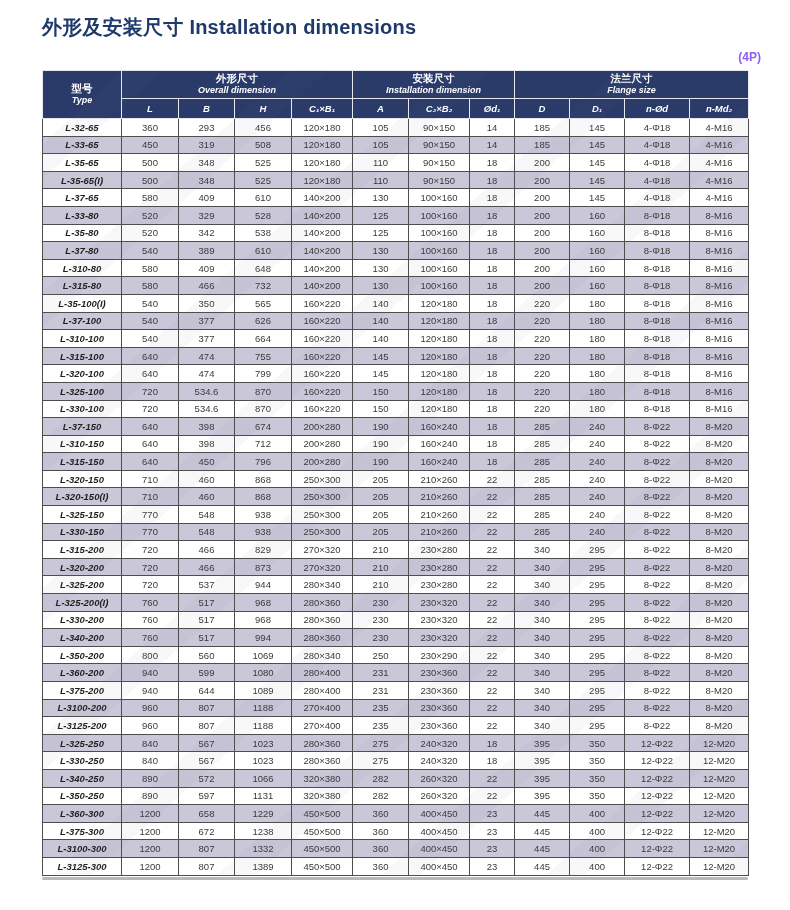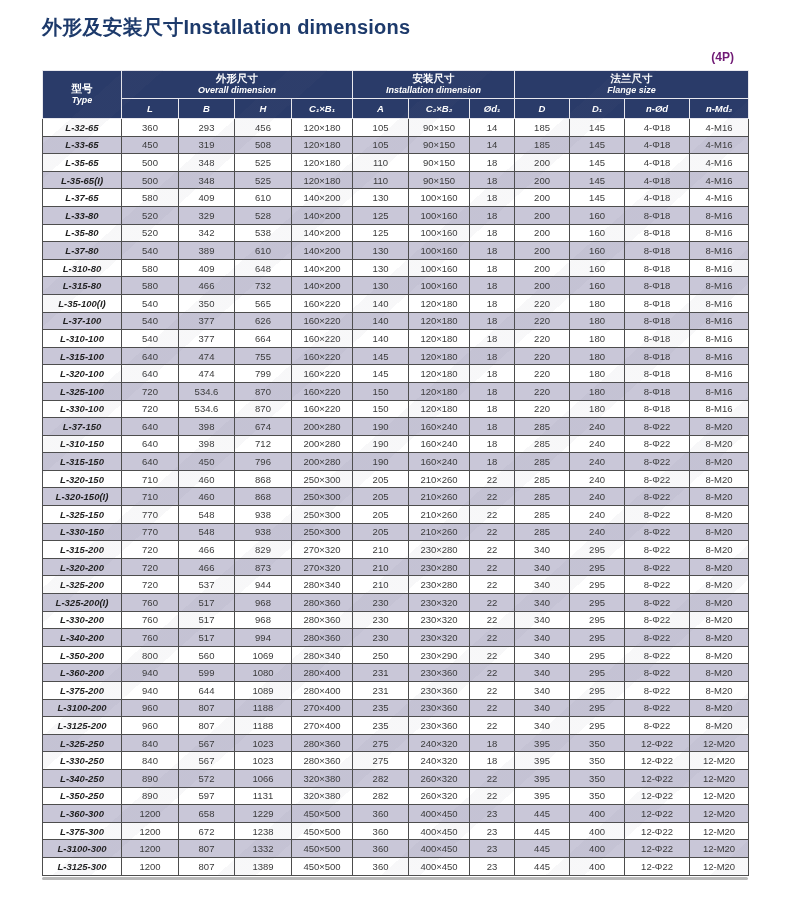--- a/index.html
+++ b/index.html
@@ -5,24 +5,24 @@
   html,body{margin:0;padding:0;}
   body{
     width:790px;height:910px;position:relative;overflow:hidden;
     background:#ffffff;font-family:"Liberation Sans",sans-serif;
   }
   .page-title{
     position:absolute;left:42px;top:14px;
     font-size:20px;font-weight:bold;color:#1d3a6b;letter-spacing:.2px;
     white-space:nowrap;
   }
-  .page-title .en{margin-left:0;}
+  .page-title .en{margin-left:6px;}
   .corner-note{
-    position:absolute;right:56px;top:50px;
-    font-size:12px;color:#701a75;font-weight:bold;
+    position:absolute;right:29px;top:50px;
+    font-size:12px;color:#8b5cf6;font-weight:bold;
   }
   .table-wrap{
     position:absolute;left:42px;top:70px;width:706px;
   }
   table{
     border-collapse:collapse;table-layout:fixed;width:706px;
     font-size:9.5px;color:#3a3a3a;
   }
   thead th{
     background:#2a3b69;color:#ffffff;border:1px solid #e8e8ee;

